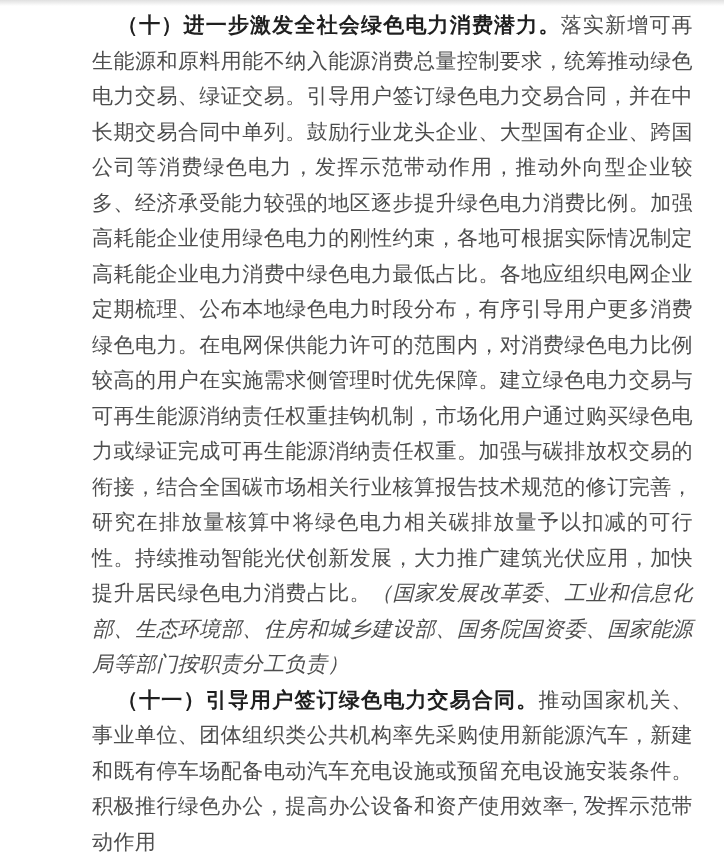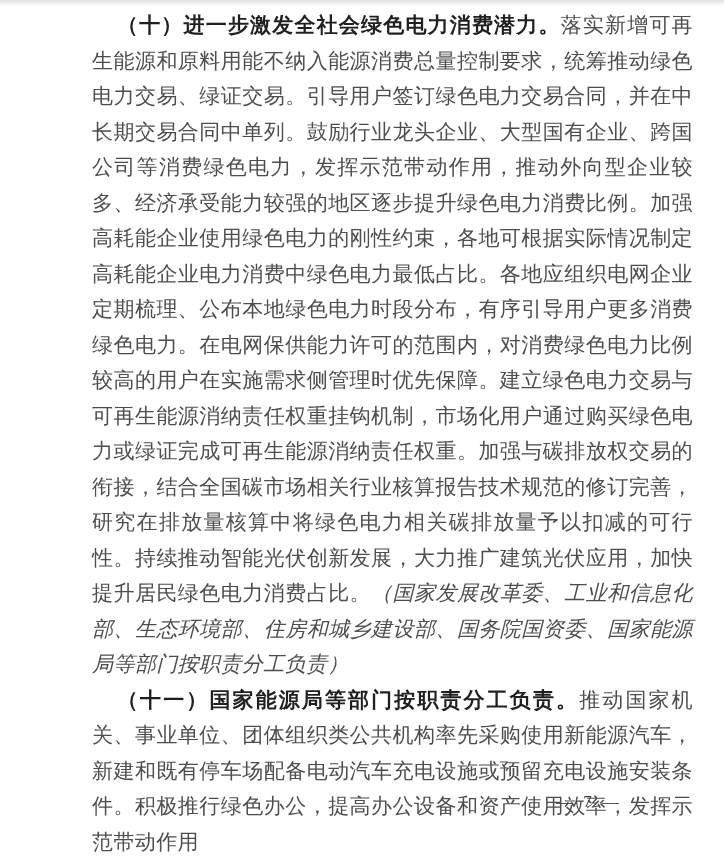--- a/index.html
+++ b/index.html
@@ -54,16 +54,16 @@
     color: var(--page-number-text, #3a3a44);
   }
 </style>
 </head>
 <body>
 
 <div class="top-fade"></div>
 
 <div class="page">
   <p class="para"><span class="para-heading">（十）进一步激发全社会绿色电力消费潜力。</span><span>落实新增可再生能源和原料用能不纳入能源消费总量控制要求，统筹推动绿色电力交易、绿证交易。引导用户签订绿色电力交易合同，并在中长期交易合同中单列。鼓励行业龙头企业、大型国有企业、跨国公司等消费绿色电力，发挥示范带动作用，推动外向型企业较多、经济承受能力较强的地区逐步提升绿色电力消费比例。加强高耗能企业使用绿色电力的刚性约束，各地可根据实际情况制定高耗能企业电力消费中绿色电力最低占比。各地应组织电网企业定期梳理、公布本地绿色电力时段分布，有序引导用户更多消费绿色电力。在电网保供能力许可的范围内，对消费绿色电力比例较高的用户在实施需求侧管理时优先保障。建立绿色电力交易与可再生能源消纳责任权重挂钩机制，市场化用户通过购买绿色电力或绿证完成可再生能源消纳责任权重。加强与碳排放权交易的衔接，结合全国碳市场相关行业核算报告技术规范的修订完善，研究在排放量核算中将绿色电力相关碳排放量予以扣减的可行性。持续推动智能光伏创新发展，大力推广建筑光伏应用，加快提升居民绿色电力消费占比。</span><span class="attribution">（国家发展改革委、工业和信息化部、生态环境部、住房和城乡建设部、国务院国资委、国家能源局等部门按职责分工负责）</span></p>
-  <p class="para"><span class="para-heading">（十一）国家能源局等部门按职责分工负责。</span><span>推动国家机关、事业单位、团体组织类公共机构率先采购使用新能源汽车，新建和既有停车场配备电动汽车充电设施或预留充电设施安装条件。积极推行绿色办公，提高办公设备和资产使用效率，发挥示范带动作用</span><span class="attribution"></span></p>
+  <p class="para"><span class="para-heading">（十一）引导用户签订绿色电力交易合同。</span><span>推动国家机关、事业单位、团体组织类公共机构率先采购使用新能源汽车，新建和既有停车场配备电动汽车充电设施或预留充电设施安装条件。积极推行绿色办公，提高办公设备和资产使用效率，发挥示范带动作用</span><span class="attribution"></span></p>
 </div>
 
 <div class="page-number">— 7 —</div>
 
 </body></html>

